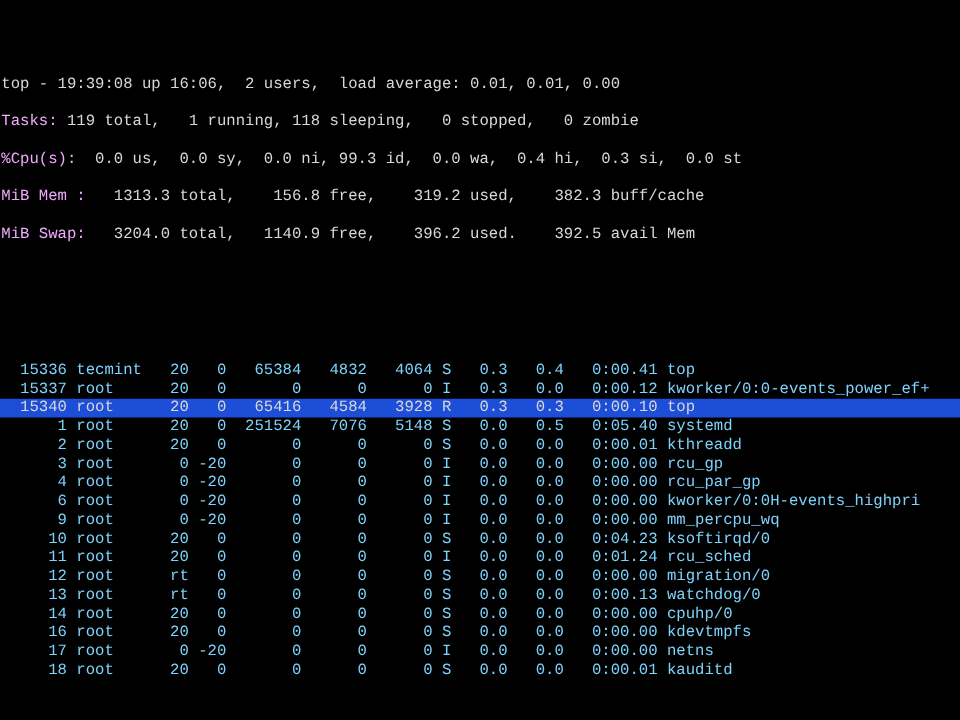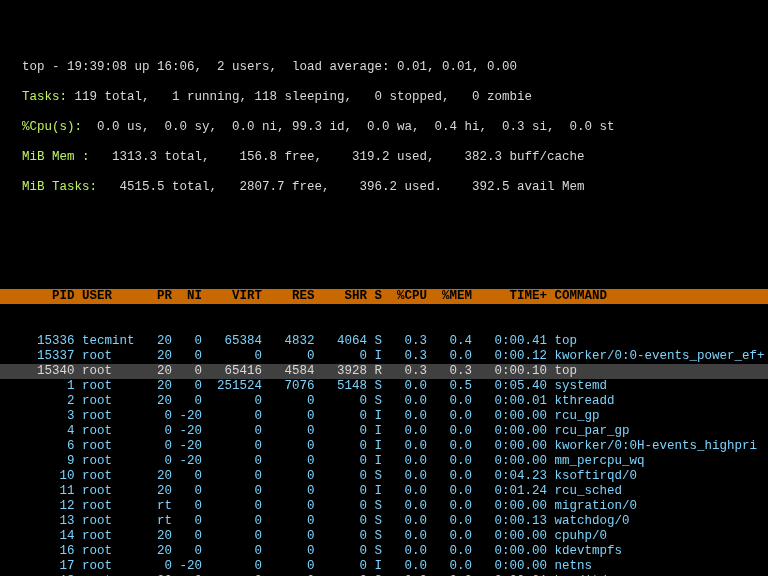--- a/index.html
+++ b/index.html
@@ -1,36 +1,35 @@
 <!DOCTYPE html>
 <html><head>
 <meta charset="utf-8">
 <style>
   html,body{margin:0;padding:0;background:#000;width:768px;height:576px;overflow:hidden}
   body{font-family:"Courier New",monospace;font-size:12.5px;line-height:15px;color:#888;white-space:pre}
   .ln{height:15px}
   .w{color:#d8d8d8}
-  .y{color:#bef264}
+  .y{color:#f0abfc}
   .r{color:#7dd3fc}
   .hdr{background:#c86800;color:#000;font-weight:bold}
-  .hl{background:#404040;color:#d8d8d8}
-  .pad{padding-left:22px}
+  .hl{background:#1d4ed8;color:#d8d8d8}
+  .pad{padding-left:1px}
   #tbl{margin-top:4px}
 </style>
 </head>
 <body>
 
 
 
 <div class="ln w pad"><span>top - </span><span>19:39:08</span><span> up 16:06,  2 users,  load average: </span><span>0.01, 0.01, 0.00</span></div>
 <div class="ln pad"><span class="y">Tasks:</span><span class="w"> 119 total,   1 running, 118 sleeping,   0 stopped,   0 zombie</span></div>
 <div class="ln pad"><span class="y">%Cpu(s):</span><span class="w">  0.0 us,  0.0 sy,  0.0 ni, 99.3 id,  0.0 wa,  0.4 hi,  0.3 si,  0.0 st</span></div>
 <div class="ln pad"><span class="y">MiB Mem :</span><span class="w">   1313.3 total,    156.8 free,    319.2 used,    382.3 buff/cache</span></div>
-<div class="ln pad"><span class="y">MiB Tasks:</span><span class="w">   4515.5 total,   2807.7 free,    396.2 used.    392.5 avail Mem</span></div>
+<div class="ln pad"><span class="y">MiB Swap:</span><span class="w">   3204.0 total,   1140.9 free,    396.2 used.    392.5 avail Mem</span></div>
 <div class="ln"></div>
 
 <div id="tbl">
-  <div class="ln hdr pad">    PID USER      PR  NI    VIRT    RES    SHR S  %CPU  %MEM     TIME+ COMMAND</div>
   <div id="rows"><div class="ln pad r">  15336 tecmint   20   0   65384   4832   4064 S   0.3   0.4   0:00.41 top</div><div class="ln pad r">  15337 root      20   0       0      0      0 I   0.3   0.0   0:00.12 kworker/0:0-events_power_ef+</div><div class="ln pad hl">  15340 root      20   0   65416   4584   3928 R   0.3   0.3   0:00.10 top</div><div class="ln pad r">      1 root      20   0  251524   7076   5148 S   0.0   0.5   0:05.40 systemd</div><div class="ln pad r">      2 root      20   0       0      0      0 S   0.0   0.0   0:00.01 kthreadd</div><div class="ln pad r">      3 root       0 -20       0      0      0 I   0.0   0.0   0:00.00 rcu_gp</div><div class="ln pad r">      4 root       0 -20       0      0      0 I   0.0   0.0   0:00.00 rcu_par_gp</div><div class="ln pad r">      6 root       0 -20       0      0      0 I   0.0   0.0   0:00.00 kworker/0:0H-events_highpri</div><div class="ln pad r">      9 root       0 -20       0      0      0 I   0.0   0.0   0:00.00 mm_percpu_wq</div><div class="ln pad r">     10 root      20   0       0      0      0 S   0.0   0.0   0:04.23 ksoftirqd/0</div><div class="ln pad r">     11 root      20   0       0      0      0 I   0.0   0.0   0:01.24 rcu_sched</div><div class="ln pad r">     12 root      rt   0       0      0      0 S   0.0   0.0   0:00.00 migration/0</div><div class="ln pad r">     13 root      rt   0       0      0      0 S   0.0   0.0   0:00.13 watchdog/0</div><div class="ln pad r">     14 root      20   0       0      0      0 S   0.0   0.0   0:00.00 cpuhp/0</div><div class="ln pad r">     16 root      20   0       0      0      0 S   0.0   0.0   0:00.00 kdevtmpfs</div><div class="ln pad r">     17 root       0 -20       0      0      0 I   0.0   0.0   0:00.00 netns</div><div class="ln pad r">     18 root      20   0       0      0      0 S   0.0   0.0   0:00.01 kauditd</div></div>
 </div>
 
 
 
 
 </body></html>

